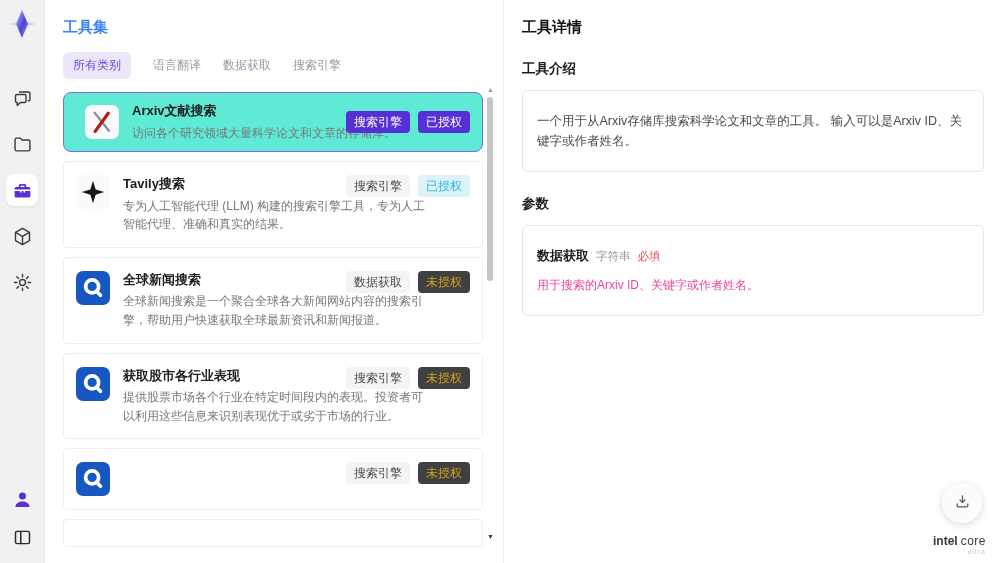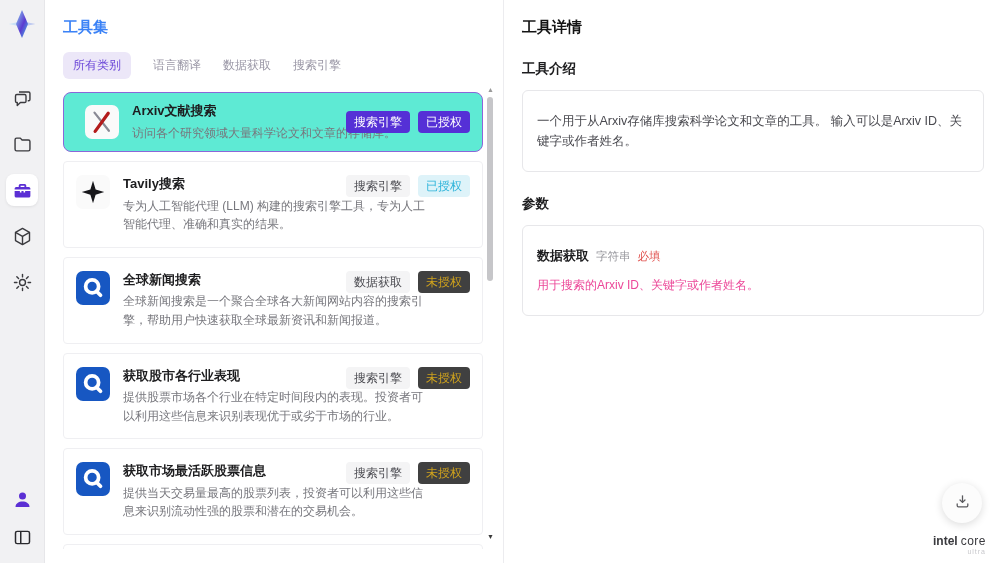--- a/index.html
+++ b/index.html
@@ -225,24 +225,20 @@
           </div>
   </div>
 
   <div class="card">
     <div class="tool-icon blue-bg">
             <svg viewBox="0 0 24 24" fill="none" stroke="#fff" stroke-width="3" stroke-linecap="round">
               <circle cx="11.3" cy="10.7" r="5.2"></circle>
               <path d="M14.8 14.6 18 17.8"></path>
             </svg>
           </div>
-    <div class="tool-body">
-      <div class="tool-name">获取市场最活跃股票信息</div>
-      <div class="tool-desc">提供当天交易量最高的股票列表，投资者可以利用这些信息来识别流动性强的股票和潜在的交易机会。</div>
-    </div>
     <div class="tool-tags">
             <span class="tag tag-grey">搜索引擎</span>
             <span class="tag tag-yellow">未授权</span>
           </div>
   </div>
 
   <div class="card">
     
     
     

